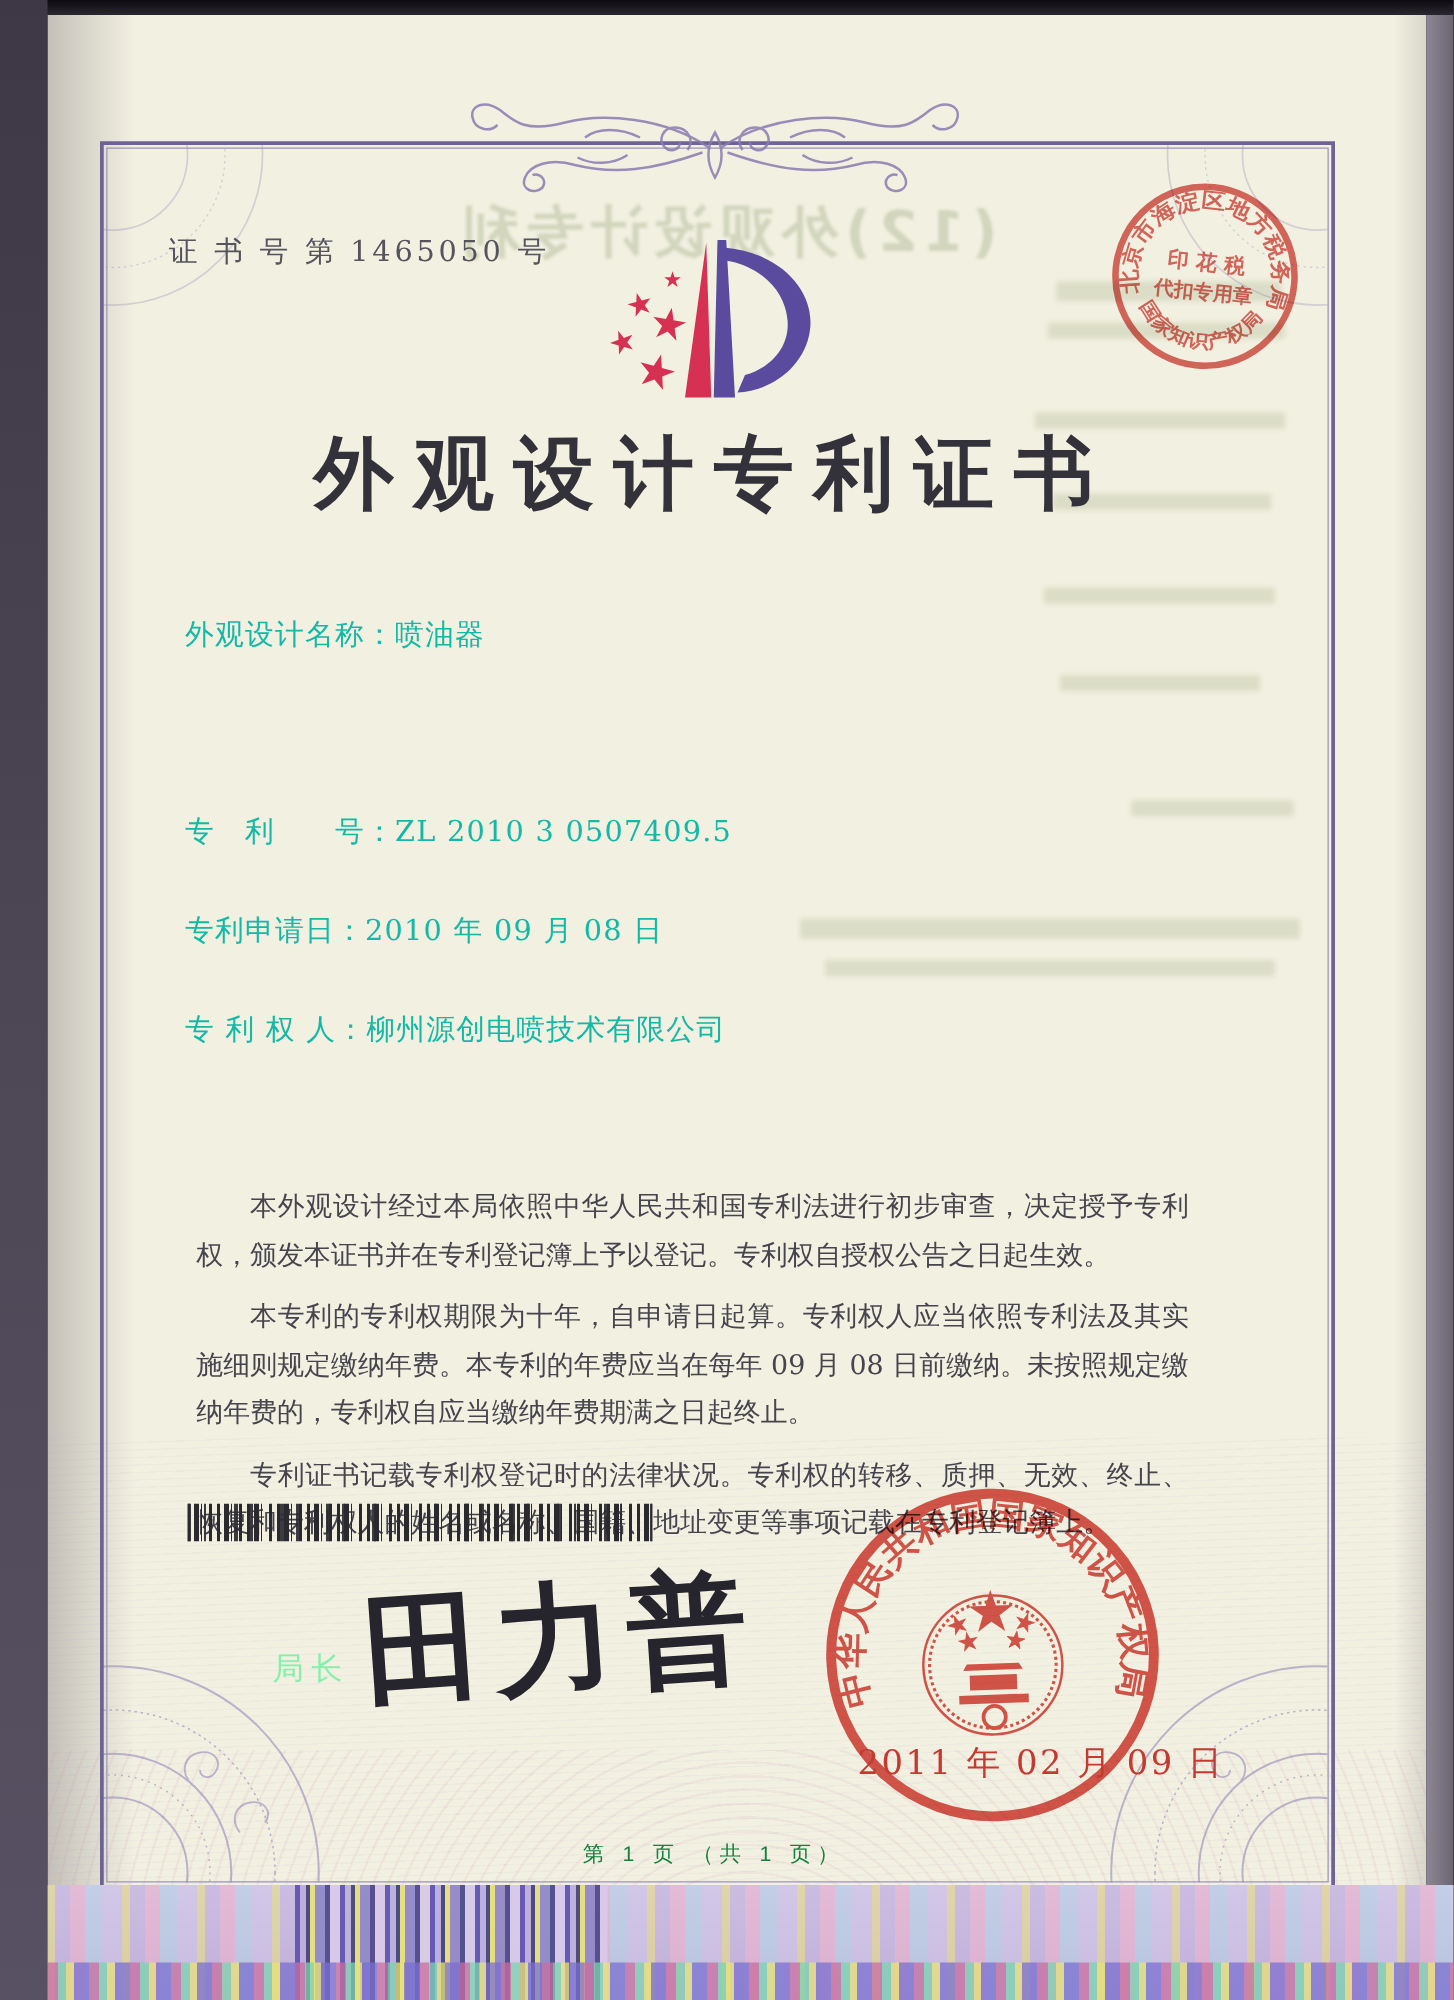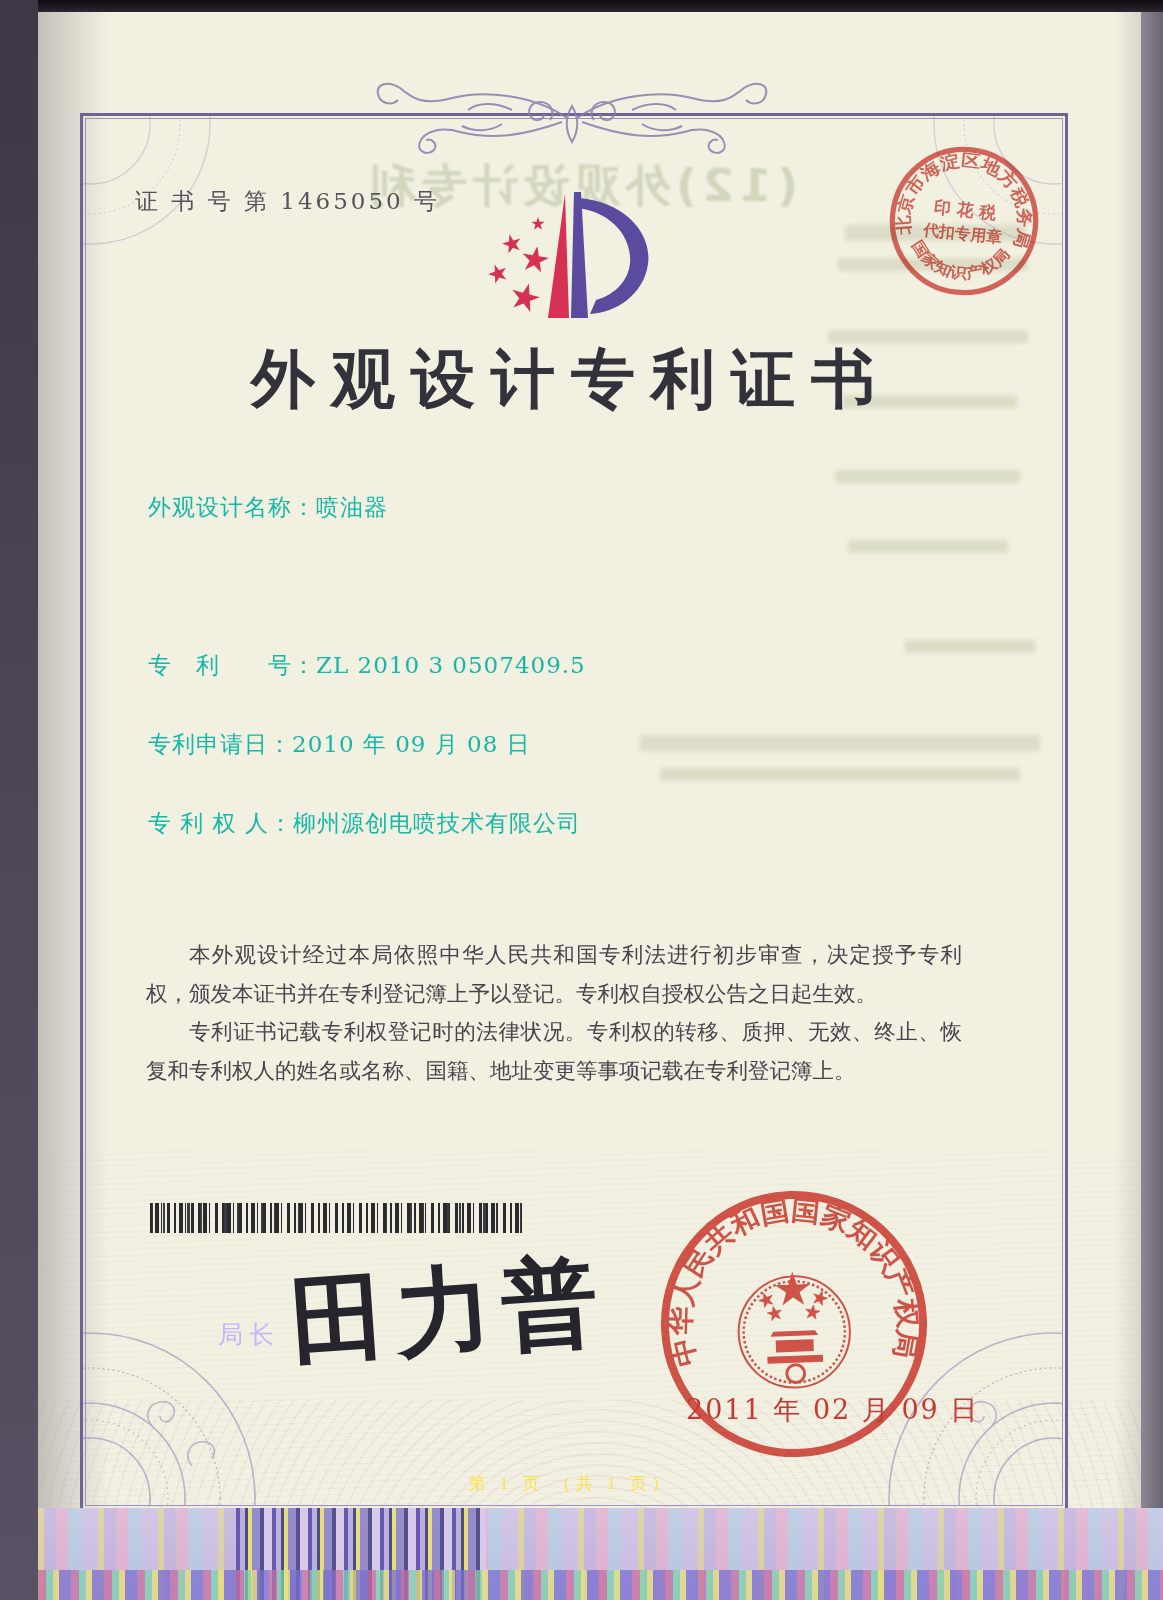--- a/index.html
+++ b/index.html
@@ -49,37 +49,37 @@
   .cert-no{position:absolute;left:135px;top:186px;font-size:23px;letter-spacing:3px;
       color:#55535c;z-index:10;font-family:"DejaVu Serif","Liberation Serif",serif;}
   .doc-title{position:absolute;left:80px;top:336px;width:982px;text-align:center;
       font-size:64px;font-weight:700;letter-spacing:16px;color:#33323a;z-index:10;
       font-family:"DejaVu Serif","Liberation Serif",serif;}
   .field{position:absolute;left:148px;white-space:nowrap;font-size:23px;color:#14b8a6;
       letter-spacing:1px;z-index:10;font-family:"DejaVu Serif","Liberation Serif",serif;}
   .body-text{position:absolute;left:146px;top:936px;width:816px;z-index:10;
       font-size:21.5px;line-height:38.5px;color:#46444c;text-align:justify;
       font-family:"DejaVu Serif","Liberation Serif",serif;}
-  .body-text p{margin:0;text-indent:2em;}
+  .body-text p{margin:11px;text-indent:2em;}
   .barcode{position:absolute;left:150px;top:1203px;width:372px;height:30px;z-index:10;
       background:
         repeating-linear-gradient(90deg,#2a2a2e 0 2px,transparent 2px 5px,#2a2a2e 5px 9px,
           transparent 9px 11px,#2a2a2e 11px 12px,transparent 12px 17px,#2a2a2e 17px 20px,transparent 20px 24px),
         repeating-linear-gradient(90deg,rgba(40,40,46,.9) 0 3px,transparent 3px 13px,
           rgba(40,40,46,.9) 13px 15px,transparent 15px 37px);}
   .signer-role{position:absolute;left:218px;top:1318px;font-size:25px;letter-spacing:6px;
-      color:#c4b5fd;z-index:10;font-family:"DejaVu Serif","Liberation Serif",serif;}
+      color:#86efac;z-index:10;font-family:"DejaVu Serif","Liberation Serif",serif;}
   .signature{position:absolute;left:290px;top:1248px;font-size:96px;font-weight:600;
       color:#26242c;letter-spacing:10px;transform:rotate(-4deg);z-index:10;
       font-family:"DejaVu Serif","Liberation Serif",serif;}
   .seal-date{position:absolute;left:686px;top:1392px;font-size:27px;letter-spacing:2px;
       color:#c43a30;z-index:12;white-space:nowrap;font-family:"DejaVu Serif","Liberation Serif",serif;}
   .page-footer{position:absolute;left:80px;top:1472px;width:982px;text-align:center;
-      font-size:17px;letter-spacing:5px;color:#fde047;z-index:10;
-      font-family:Liberation Serif, serif;}
+      font-size:17px;letter-spacing:5px;color:#15803d;z-index:10;
+      font-family:Liberation Sans, sans-serif;}
   
   .logo-svg{position:absolute;left:478px;top:172px;z-index:10;}
   .tax-stamp{position:absolute;left:885px;top:142px;z-index:11;transform:rotate(6deg);
       mix-blend-mode:multiply;}
   .office-seal{position:absolute;left:655px;top:1185px;z-index:11;transform:rotate(-2deg);
       mix-blend-mode:multiply;}
   .ornament-top{position:absolute;left:332px;top:76px;z-index:6;}
   .lace{position:absolute;z-index:4;opacity:.55;}
   .lace.tl{left:82px;top:116px;opacity:.3;}
   .lace.tr{left:872px;top:116px;transform:scaleX(-1);opacity:.3;}
@@ -211,20 +211,21 @@
   </div>
   <div class="field" style="top:729px">
     <span>专利申请日：</span><span>2010 年 09 月 08 日</span>
   </div>
   <div class="field" style="top:808px">
     <span>专 利 权 人：</span><span>柳州源创电喷技术有限公司</span>
   </div>
 
   <div class="body-text">
     <p>本外观设计经过本局依照中华人民共和国专利法进行初步审查，决定授予专利权，颁发本证书并在专利登记簿上予以登记。专利权自授权公告之日起生效。</p>
+    <p>本专利的专利权期限为十年，自申请日起算。专利权人应当依照专利法及其实施细则规定缴纳年费。本专利的年费应当在每年 09 月 08 日前缴纳。未按照规定缴纳年费的，专利权自应当缴纳年费期满之日起终止。</p>
     <p>专利证书记载专利权登记时的法律状况。专利权的转移、质押、无效、终止、恢复和专利权人的姓名或名称、国籍、地址变更等事项记载在专利登记簿上。</p>
   </div>
 
   <div class="barcode"></div>
 
   <div class="signer-role">局长</div>
   <div class="signature">田力普</div>
 
   <svg class="office-seal" width="278" height="278" viewBox="0 0 280 280">
     <g opacity=".9">

